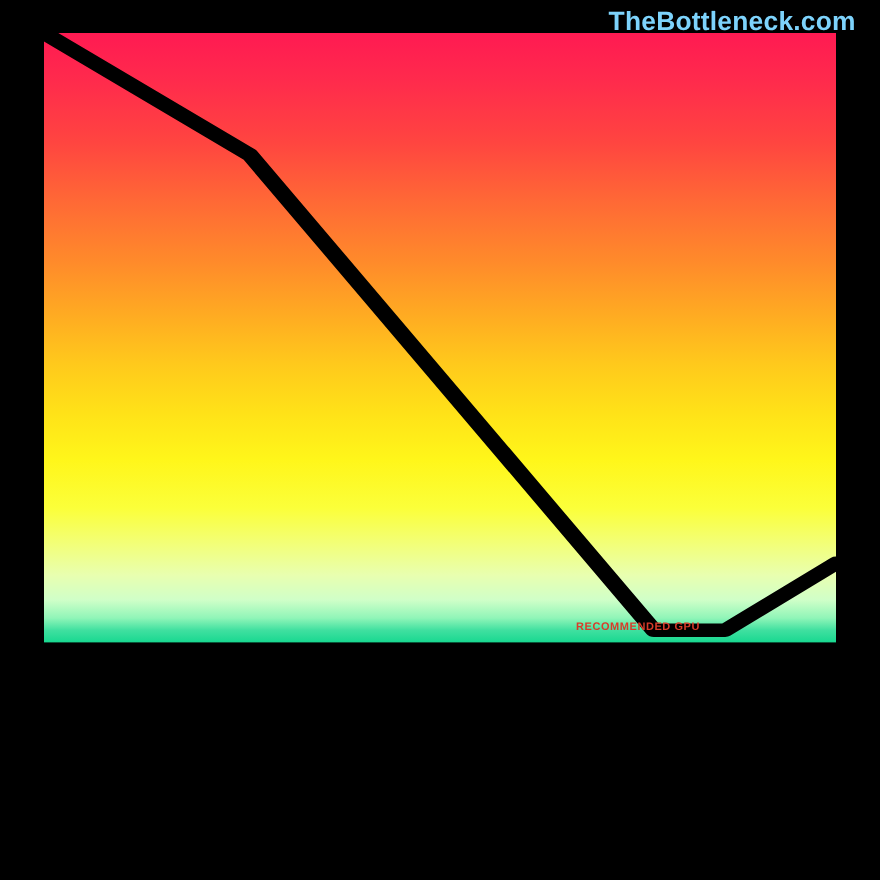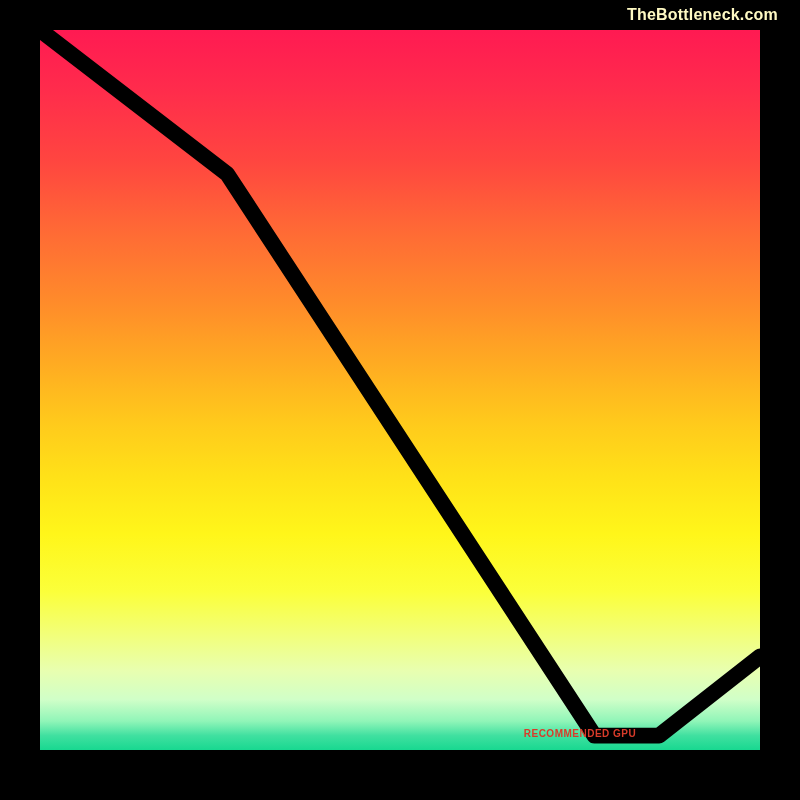--- a/index.html
+++ b/index.html
@@ -8,32 +8,32 @@
     height: 800px;
     background: #000;
     position: relative;
     font-family: Arial, sans-serif;
     overflow: hidden;
   }
   .watermark {
     position: absolute;
     top: 6px;
     right: 22px;
-    font-size: 16px;
+    font-size: 24px;
     font-weight: 600;
-    color: #fef9c3;
+    color: #7dd3fc;
     letter-spacing: 0.2px;
     z-index: 10;
   }
   .plot {
     position: absolute;
     left: 40px;
     top: 30px;
     width: 720px;
-    height: 720px;
+    height: 554px;
   }
   .gradient-bg {
     position: absolute;
     left: 0;
     top: 0;
     width: 100%;
     height: 100%;
     background: linear-gradient(to bottom,
       #ff1a52 0%,
       #ff2b4c 8%,

